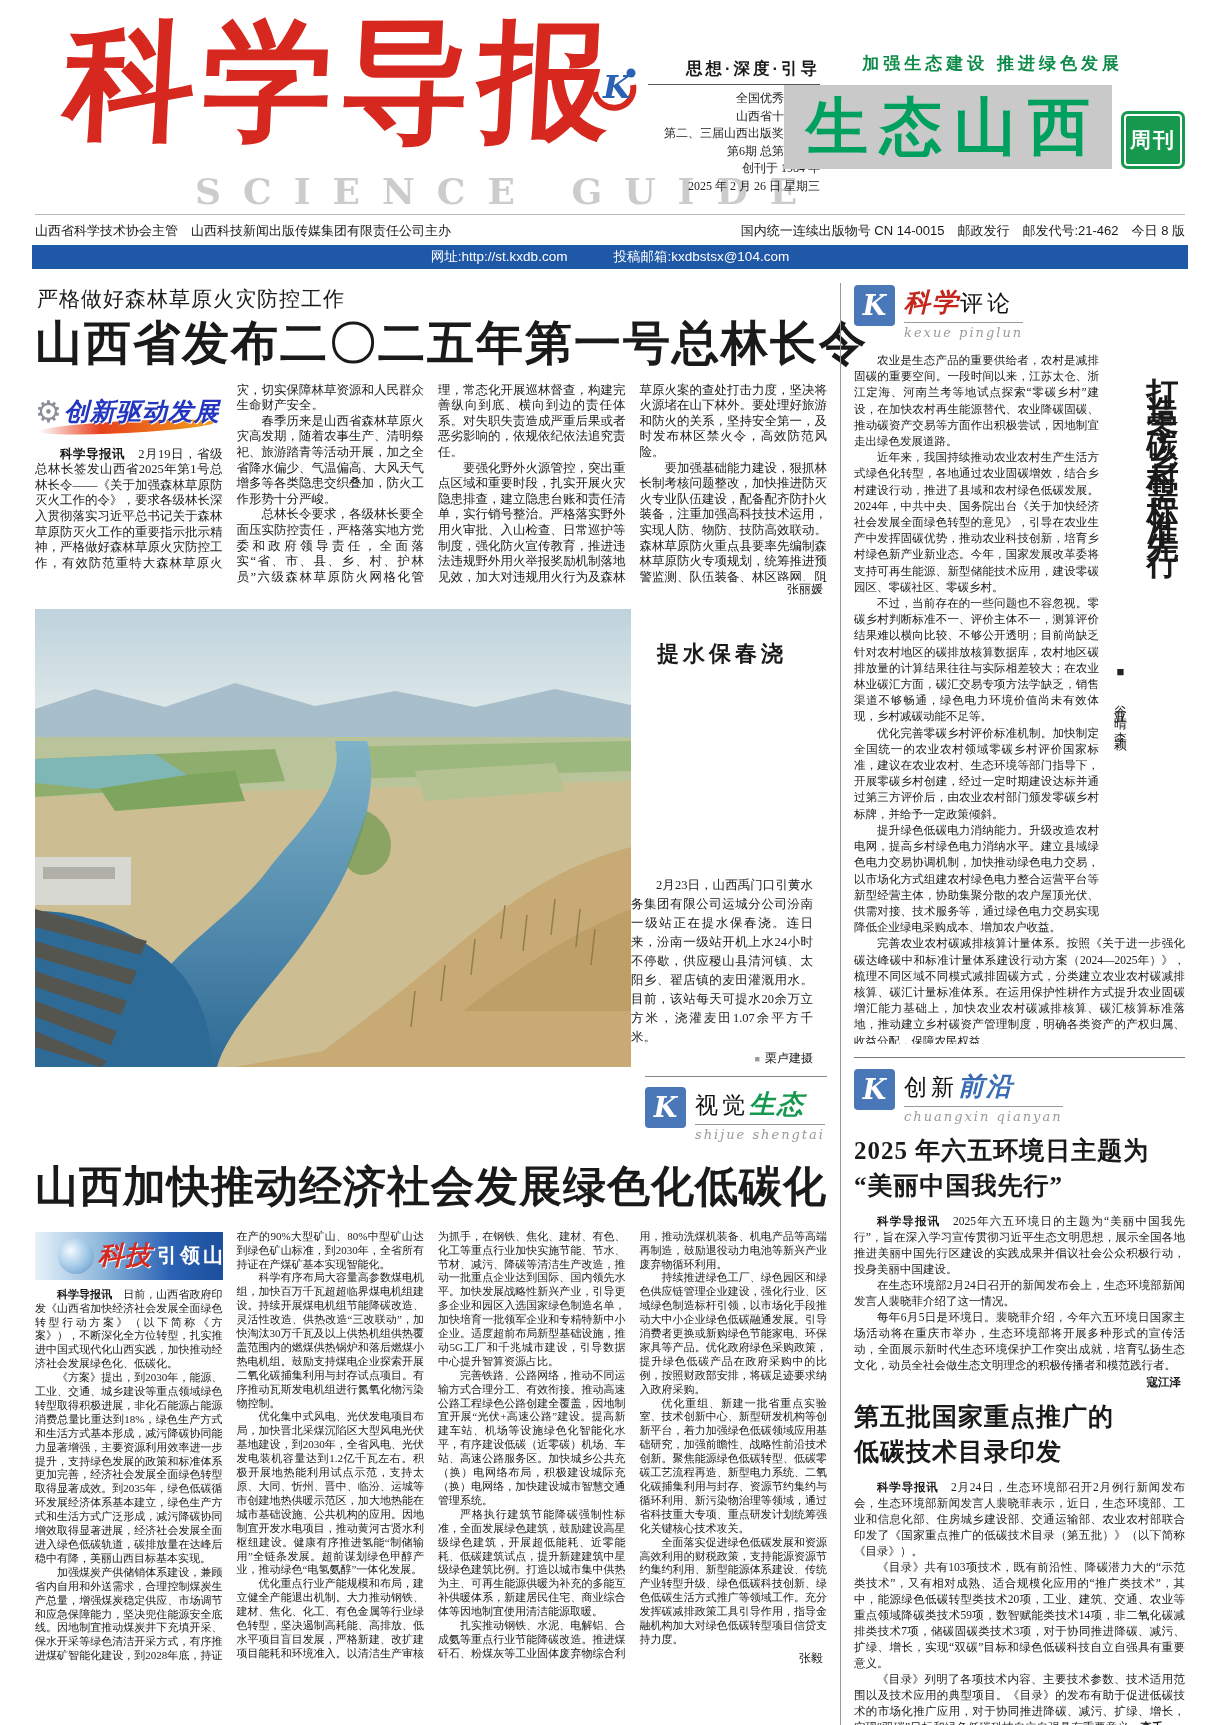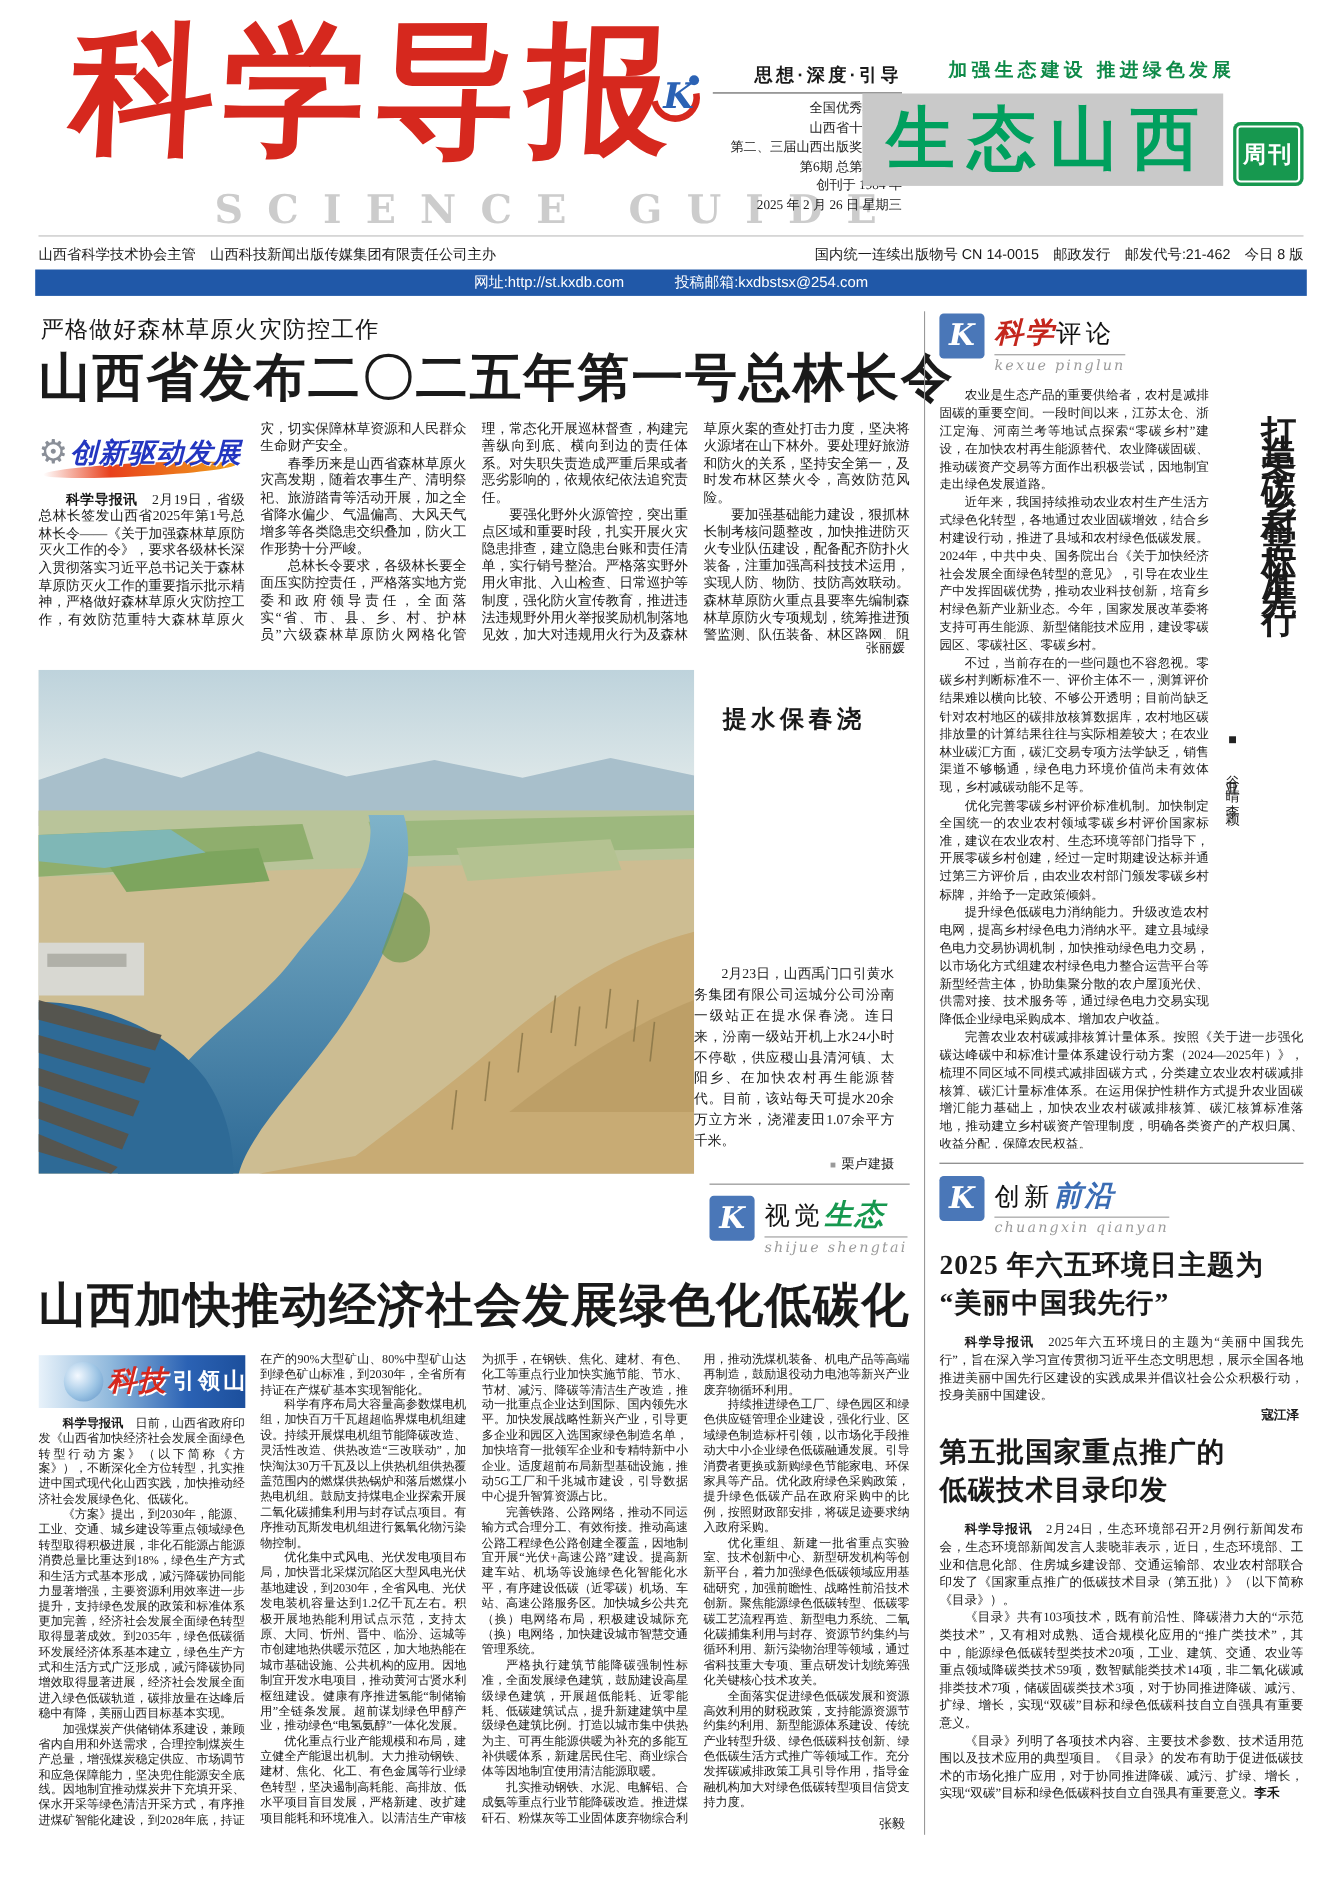--- a/index.html
+++ b/index.html
@@ -134,21 +134,21 @@
     </div>
   </header>
 
   <div class="info-row">
     <span>山西省科学技术协会主管　山西科技新闻出版传媒集团有限责任公司主办</span>
     <span>国内统一连续出版物号 CN 14-0015　邮政发行　邮发代号:21-462　今日 8 版</span>
   </div>
 
   <div class="blue-bar">
     <span>网址:http://st.kxdb.com</span>
-    <span>投稿邮箱:kxdbstsx@254.com</span>
+    <span>投稿邮箱:kxdbstsx@104.com</span>
   </div>
 
   <main class="main">
 
     <section class="left-col">
 
       <div class="kicker">严格做好森林草原火灾防控工作</div>
       <h1 class="headline1">山西省发布二〇二五年第一号总林长令</h1>
 
       <div class="article1-wrap">
@@ -212,21 +212,21 @@
               <line x1="440" y1="330" x2="436" y2="366"></line>
                 <line x1="410" y1="356" x2="406" y2="392"></line>
               <line x1="560" y1="320" x2="556" y2="356"></line>
                 <line x1="380" y1="382" x2="376" y2="418"></line>
             </g>
             <path d="M332 202 C 352 212, 362 232, 352 252 C 342 267, 322 272, 312 257 Z" fill="#6f9850" opacity="0.7"></path>
           </svg>
         </div>
         <aside class="caption-col">
           <div class="cap-title">提水保春浇</div>
-          <p class="cap-text">2月23日，山西禹门口引黄水务集团有限公司运城分公司汾南一级站正在提水保春浇。连日来，汾南一级站开机上水24小时不停歇，供应稷山县清河镇、太阳乡、在加快农村再生能源替代。目前，该站每天可提水20余万立方米，浇灌麦田1.07余平方千米。</p>
+          <p class="cap-text">2月23日，山西禹门口引黄水务集团有限公司运城分公司汾南一级站正在提水保春浇。连日来，汾南一级站开机上水24小时不停歇，供应稷山县清河镇、太阳乡、翟店镇的麦田灌溉用水。目前，该站每天可提水20余万立方米，浇灌麦田1.07余平方千米。</p>
           <div class="cap-credit"><span class="sq">■</span><span>栗卢建摄</span></div>
         </aside>
       </div>
 
       <div class="vis-badge-row">
         <div class="kbadge">
           <div class="ksq">K</div>
           <div>
             <div class="kb-line">
               <span class="kb-plain">视觉</span><span class="kb-accent green-cal">生态</span>
@@ -301,20 +301,24 @@
           <div class="kb-line">
             <span class="kb-plain">创新</span><span class="kb-accent blue-cal">前沿</span>
           </div>
           <div class="kb-pinyin">chuangxin qianyan</div>
         </div>
       </div>
 
       <h3 class="rc-headline">2025 年六五环境日主题为
 “美丽中国我先行”</h3>
       <p class="rp"><strong>科学导报讯</strong><span>　2025年六五环境日的主题为“美丽中国我先行”，旨在深入学习宣传贯彻习近平生态文明思想，展示全国各地推进美丽中国先行区建设的实践成果并倡议社会公众积极行动，投身美丽中国建设。</span></p>
+      <div>
+          <p class="rp">在生态环境部2月24日召开的新闻发布会上，生态环境部新闻发言人裴晓菲介绍了这一情况。</p>
+          <p class="rp">每年6月5日是环境日。裴晓菲介绍，今年六五环境日国家主场活动将在重庆市举办，生态环境部将开展多种形式的宣传活动，全面展示新时代生态环境保护工作突出成就，培育弘扬生态文化，动员全社会做生态文明理念的积极传播者和模范践行者。</p>
+        </div>
       <div class="rc-author">寇江泽</div>
 
       <h3 class="rc-headline">第五批国家重点推广的
 低碳技术目录印发</h3>
       <p class="rp"><strong>科学导报讯</strong><span>　2月24日，生态环境部召开2月例行新闻发布会，生态环境部新闻发言人裴晓菲表示，近日，生态环境部、工业和信息化部、住房城乡建设部、交通运输部、农业农村部联合印发了《国家重点推广的低碳技术目录（第五批）》（以下简称《目录》）。</span></p>
       <div>
           <p class="rp">《目录》共有103项技术，既有前沿性、降碳潜力大的“示范类技术”，又有相对成熟、适合规模化应用的“推广类技术”，其中，能源绿色低碳转型类技术20项，工业、建筑、交通、农业等重点领域降碳类技术59项，数智赋能类技术14项，非二氧化碳减排类技术7项，储碳固碳类技术3项，对于协同推进降碳、减污、扩绿、增长，实现“双碳”目标和绿色低碳科技自立自强具有重要意义。</p>
         </div>
       <p class="rp"><span>《目录》列明了各项技术内容、主要技术参数、技术适用范围以及技术应用的典型项目。《目录》的发布有助于促进低碳技术的市场化推广应用，对于协同推进降碳、减污、扩绿、增长，实现“双碳”目标和绿色低碳科技自立自强具有重要意义。</span><strong class="inline-author">李禾</strong></p>
 

